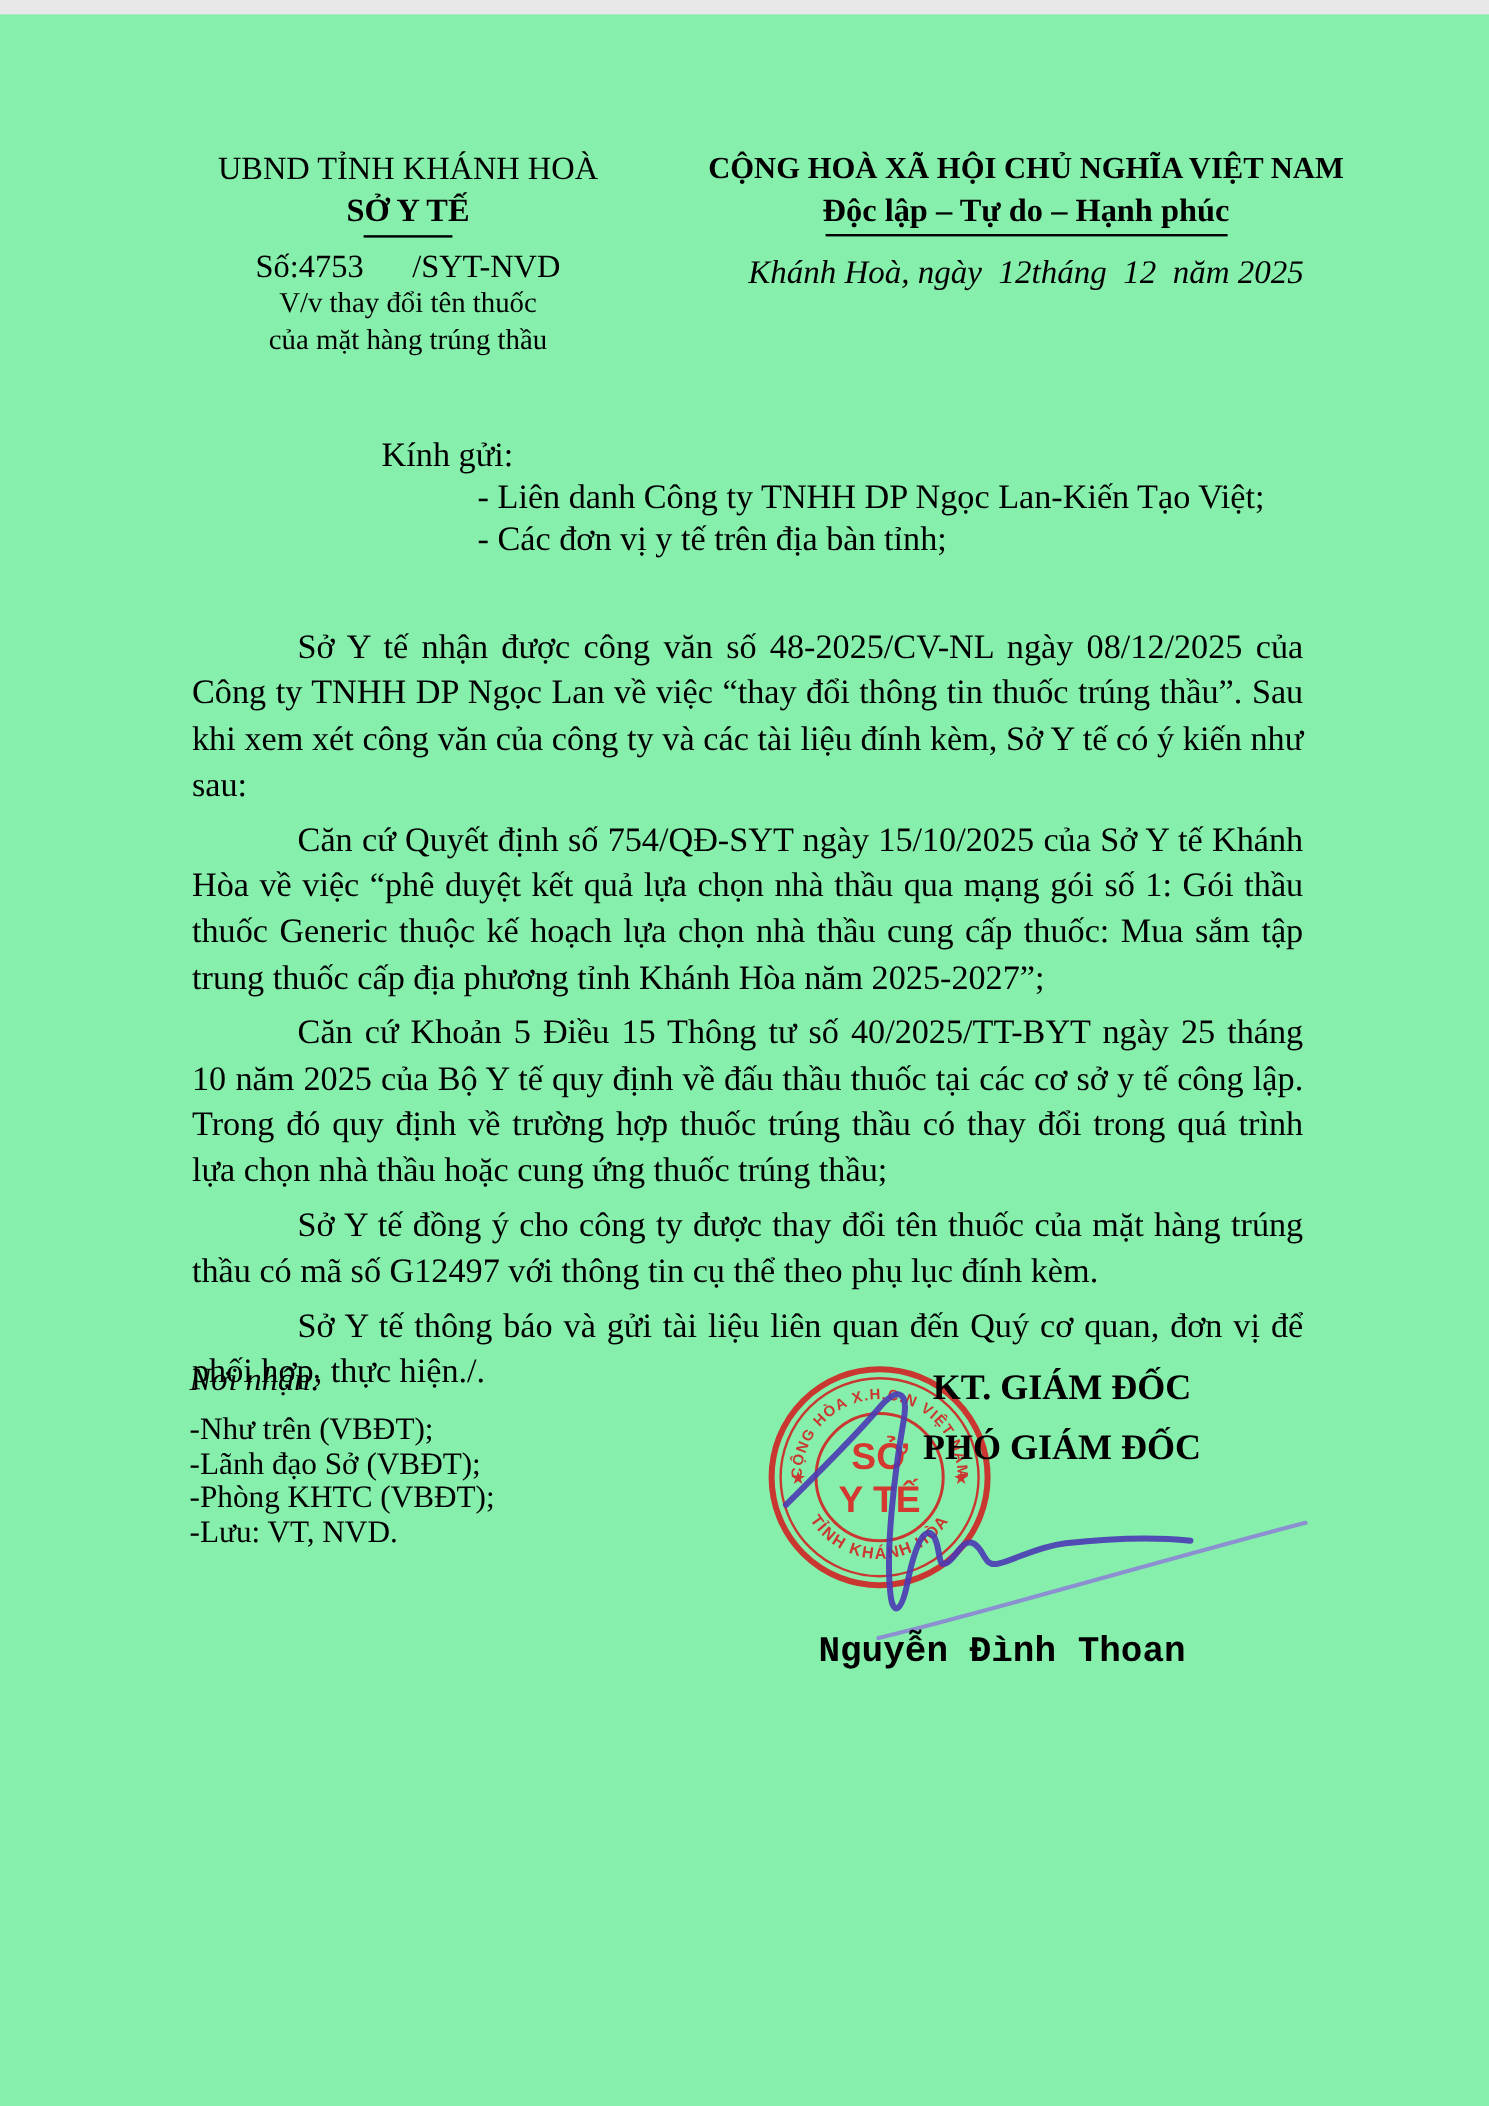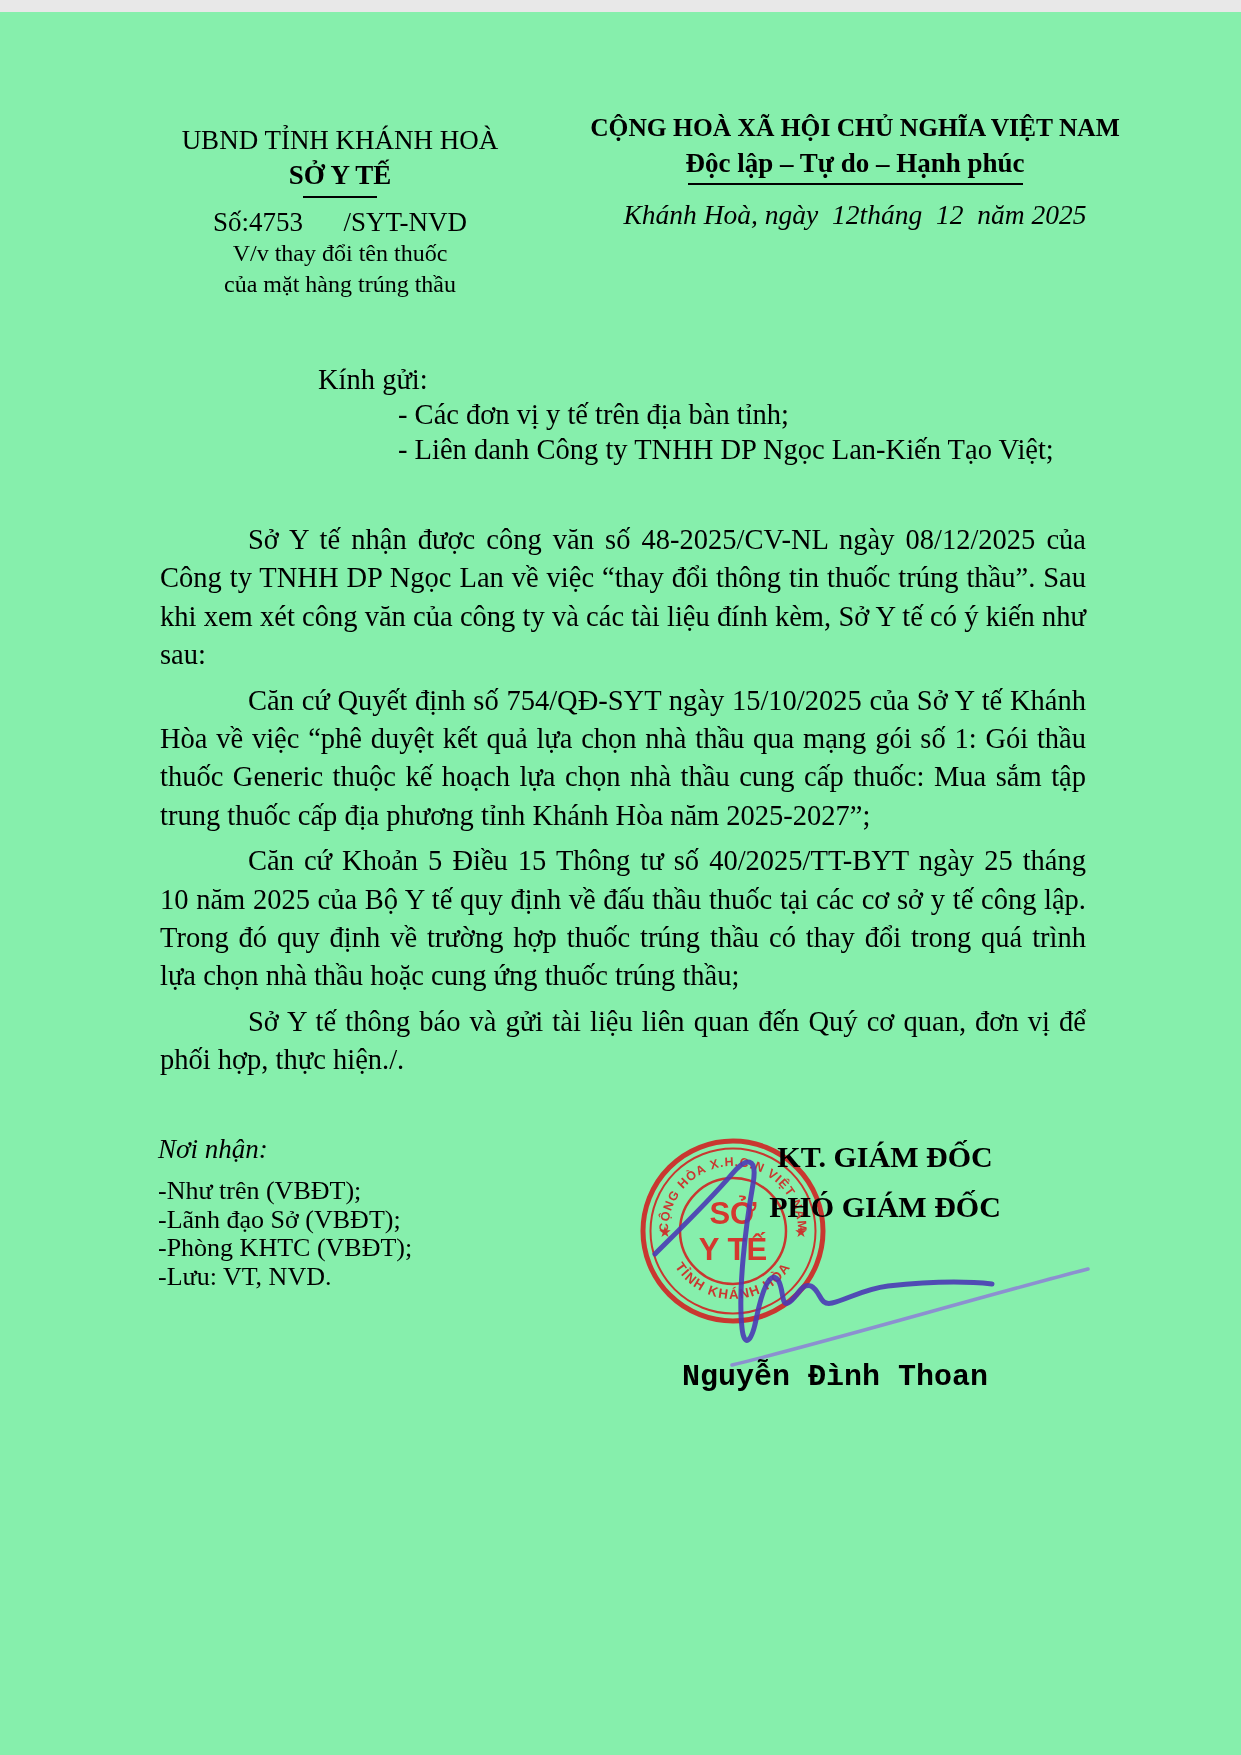--- a/index.html
+++ b/index.html
@@ -12,21 +12,21 @@
     color:#000;
     overflow:hidden;
   }
   
   .hdr-left{position:absolute;left:155px;top:112px;width:370px;text-align:center;}
   .hdr-left .l1{font-size:27px;line-height:33px;}
   .hdr-left .l2{font-size:27px;font-weight:bold;line-height:32px;margin-top:2px;}
   .hdr-left .rule{width:74px;border-top:2px solid #000;margin:5px auto 8px auto;}
   .hdr-left .so{font-size:27px;line-height:32px;white-space:pre;}
   .hdr-left .subj{font-size:24px;line-height:31px;}
-  .hdr-right{position:absolute;left:585px;top:100px;width:540px;text-align:center;}
+  .hdr-right{position:absolute;left:585px;top:112px;width:540px;text-align:center;}
   .hdr-right .n1{font-size:25.5px;font-weight:bold;line-height:31px;}
   .hdr-right .n2{font-size:27px;font-weight:bold;line-height:31px;margin-top:5px;}
   .hdr-right .rule{width:335px;border-top:2px solid #000;margin:4px auto 0 auto;}
   .hdr-right .date{font-size:27.5px;font-style:italic;margin-top:14px;white-space:pre;}
   
   .salutation{position:absolute;left:318px;top:350px;font-size:28.5px;line-height:35px;}
   .salutation .recips{margin-left:80px;}
   
   .body-text{position:absolute;left:160px;top:509px;width:926px;
     font-size:28.5px;line-height:38.4px;text-align:justify;}
@@ -60,29 +60,30 @@
   <div class="hdr-right">
     <div class="n1">CỘNG HOÀ XÃ HỘI CHỦ NGHĨA VIỆT NAM</div>
     <div class="n2">Độc lập – Tự do – Hạnh phúc</div>
     <div class="rule"></div>
     <div class="date">Khánh Hoà, ngày  12tháng  12  năm 2025</div>
   </div>
 
   <div class="salutation">
     <div>Kính gửi:</div>
     <div class="recips">
+      <div>- Liên danh Công ty TNHH DP Ngọc Lan-Kiến Tạo Việt;</div>
       <div>- Các đơn vị y tế trên địa bàn tỉnh;</div>
-      <div>- Liên danh Công ty TNHH DP Ngọc Lan-Kiến Tạo Việt;</div>
     </div>
   </div>
 
   <div class="body-text">
     <p>Sở Y tế nhận được công văn số 48-2025/CV-NL ngày 08/12/2025 của Công ty TNHH DP Ngọc Lan về việc “thay đổi thông tin thuốc trúng thầu”. Sau khi xem xét công văn của công ty và các tài liệu đính kèm, Sở Y tế có ý kiến như sau:</p>
     <p>Căn cứ Quyết định số 754/QĐ-SYT ngày 15/10/2025 của Sở Y tế Khánh Hòa về việc “phê duyệt kết quả lựa chọn nhà thầu qua mạng gói số 1: Gói thầu thuốc Generic thuộc kế hoạch lựa chọn nhà thầu cung cấp thuốc: Mua sắm tập trung thuốc cấp địa phương tỉnh Khánh Hòa năm 2025-2027”;</p>
     <p>Căn cứ Khoản 5 Điều 15 Thông tư số 40/2025/TT-BYT ngày 25 tháng 10 năm 2025 của Bộ Y tế quy định về đấu thầu thuốc tại các cơ sở y tế công lập. Trong đó quy định về trường hợp thuốc trúng thầu có thay đổi trong quá trình lựa chọn nhà thầu hoặc cung ứng thuốc trúng thầu;</p>
+    <p>Sở Y tế đồng ý cho công ty được thay đổi tên thuốc của mặt hàng trúng thầu có mã số G12497 với thông tin cụ thể theo phụ lục đính kèm.</p>
     <p>Sở Y tế thông báo và gửi tài liệu liên quan đến Quý cơ quan, đơn vị để phối hợp, thực hiện./.</p>
   </div>
 
   <div class="noi-nhan">
     <div class="nn-label">Nơi nhận:</div>
     <div class="nn-item">-Như trên (VBĐT);</div>
     <div class="nn-item">-Lãnh đạo Sở (VBĐT);</div>
     <div class="nn-item">-Phòng KHTC (VBĐT);</div>
     <div class="nn-item">-Lưu: VT, NVD.</div>
   </div>

